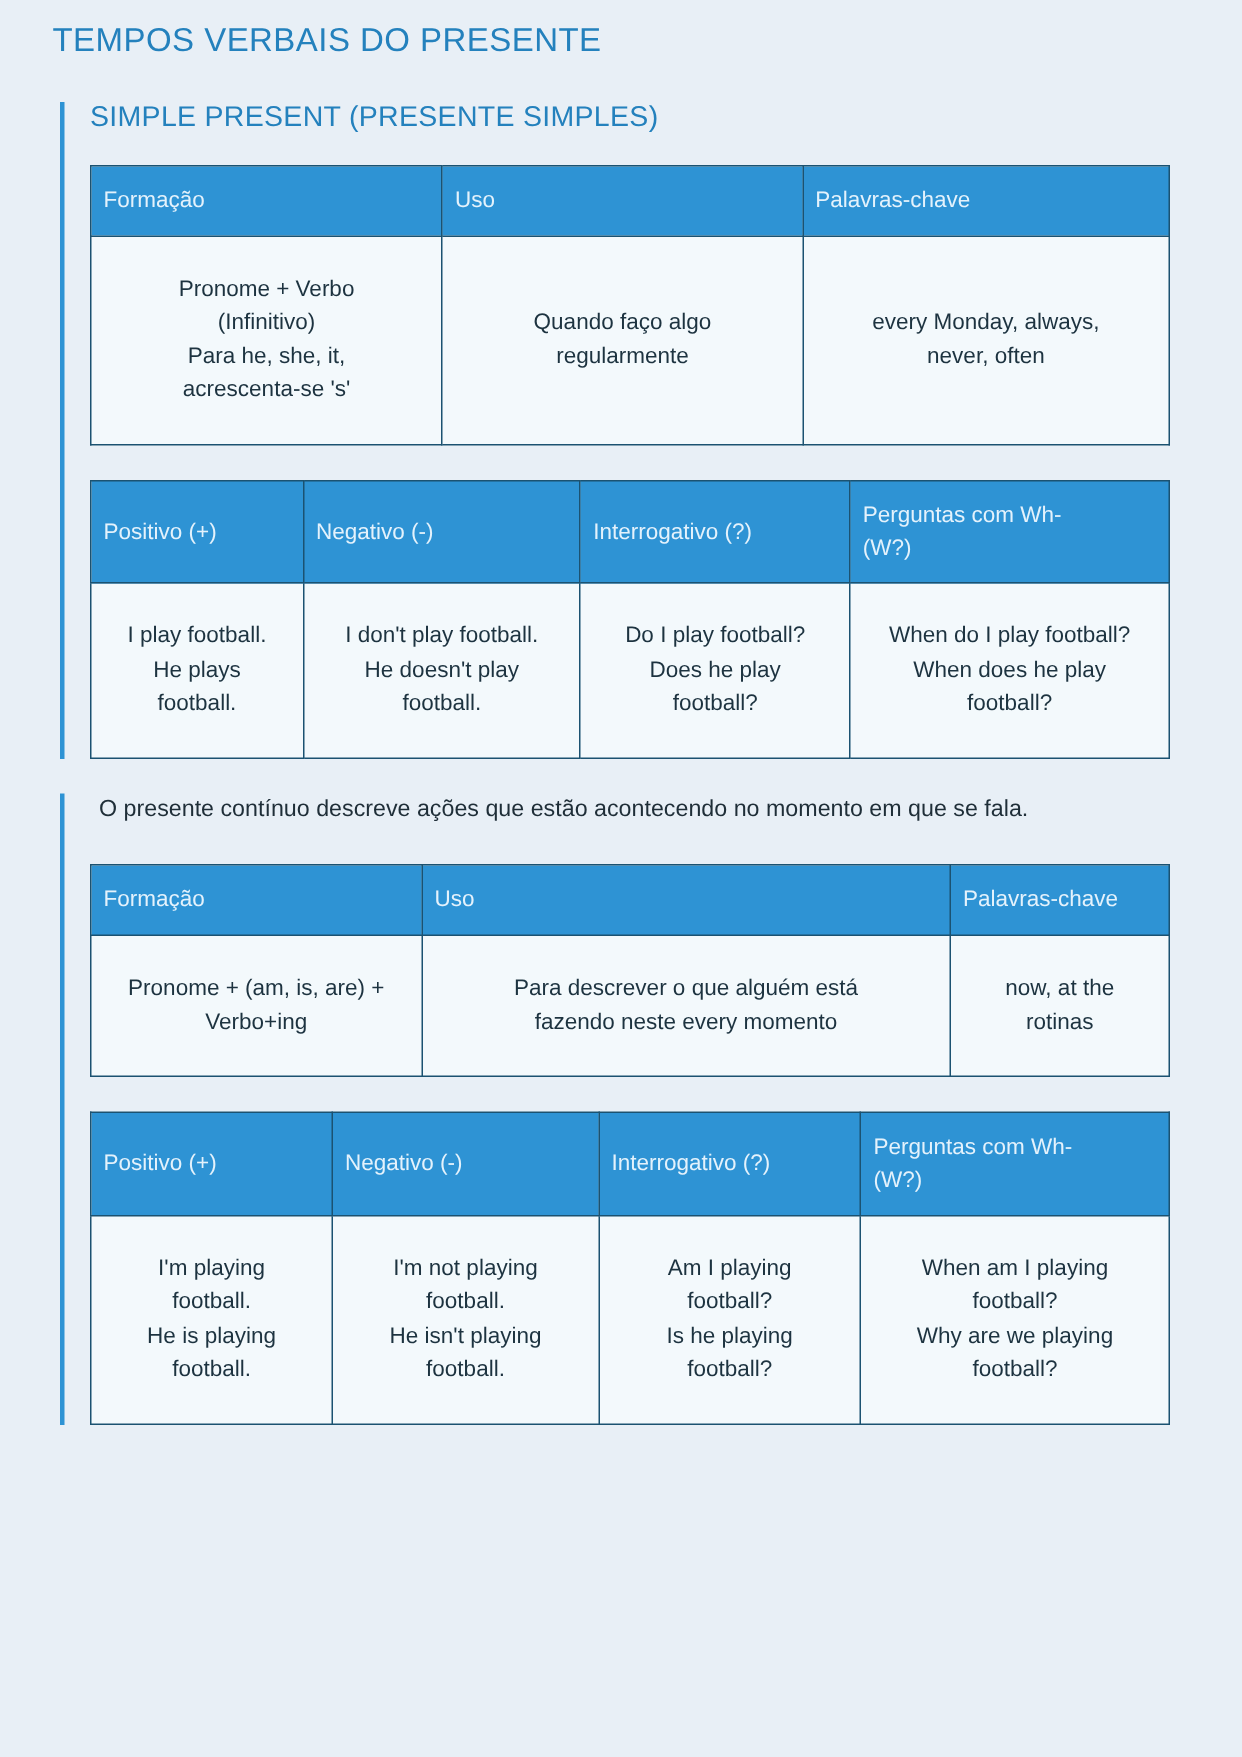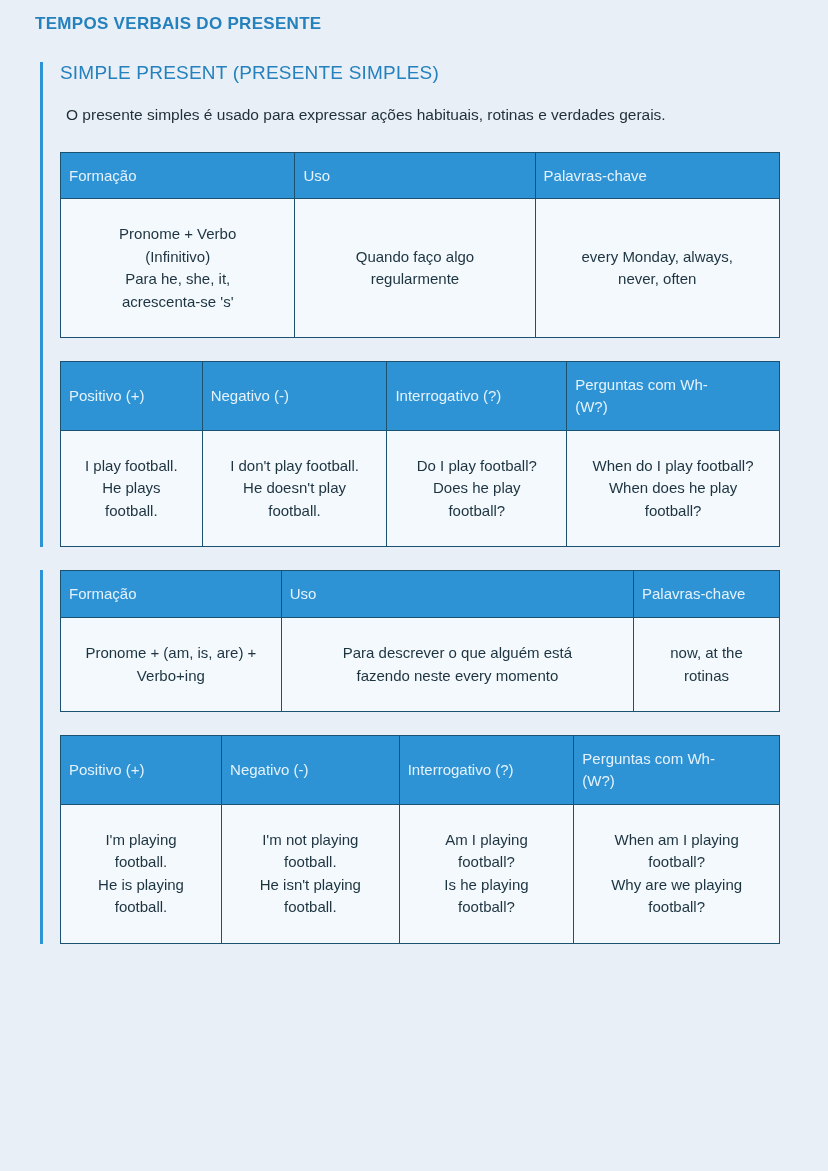--- a/index.html
+++ b/index.html
@@ -5,22 +5,22 @@
   * { margin: 0; padding: 0; box-sizing: border-box; }
   html, body { width: 828px; height: 1171px; }
   body {
     background: var(--page-bg, #e8eff6);
     font-family: "Liberation Sans", "DejaVu Sans", sans-serif;
     color: var(--body-text, #1d3340);
   }
   .page { padding: 14px 48px 0 35px; }
   .page-title {
     color: var(--title-color, #2481bd);
-    font-size: 17px;
-    font-weight: 700;
+    font-size: 22px;
+    font-weight: 400;
     letter-spacing: 0.3px;
     margin-bottom: 28px;
   }
   .tense-section {
     border-left: 3px solid var(--accent, #2e93d4);
     margin-left: 5px;
     padding-left: 17px;
     margin-bottom: 16px;
   }
   .section-heading {
@@ -67,21 +67,20 @@
   }
 </style>
 </head>
 <body>
 
 <div class="page">
   <h1 class="page-title">TEMPOS VERBAIS DO PRESENTE</h1>
 
   <section class="tense-section">
     <h2 class="section-heading">SIMPLE PRESENT (PRESENTE SIMPLES)</h2>
-    <p class="section-description">O presente simples é usado para expressar ações habituais, rotinas e verdades gerais.</p>
 
     <table class="grammar-table">
       <colgroup>
           <col style="width:32.6%">
           <col style="width:33.4%">
           <col style="width:34%">
         </colgroup>
       <thead>
         <tr>
           <th>Formação</th>
@@ -132,20 +131,21 @@
 football?</td>
           <td>When do I play football?
 When does he play
 football?</td>
         </tr>
       </tbody>
     </table>
   </section>
 
   <section class="tense-section">
+    <p class="section-description">O presente contínuo descreve ações que estão acontecendo no momento em que se fala.</p>
 
     <table class="grammar-table">
       <colgroup>
           <col style="width:30.7%">
           <col style="width:49%">
           <col style="width:20.3%">
         </colgroup>
       <thead>
         <tr>
           <th>Formação</th>

